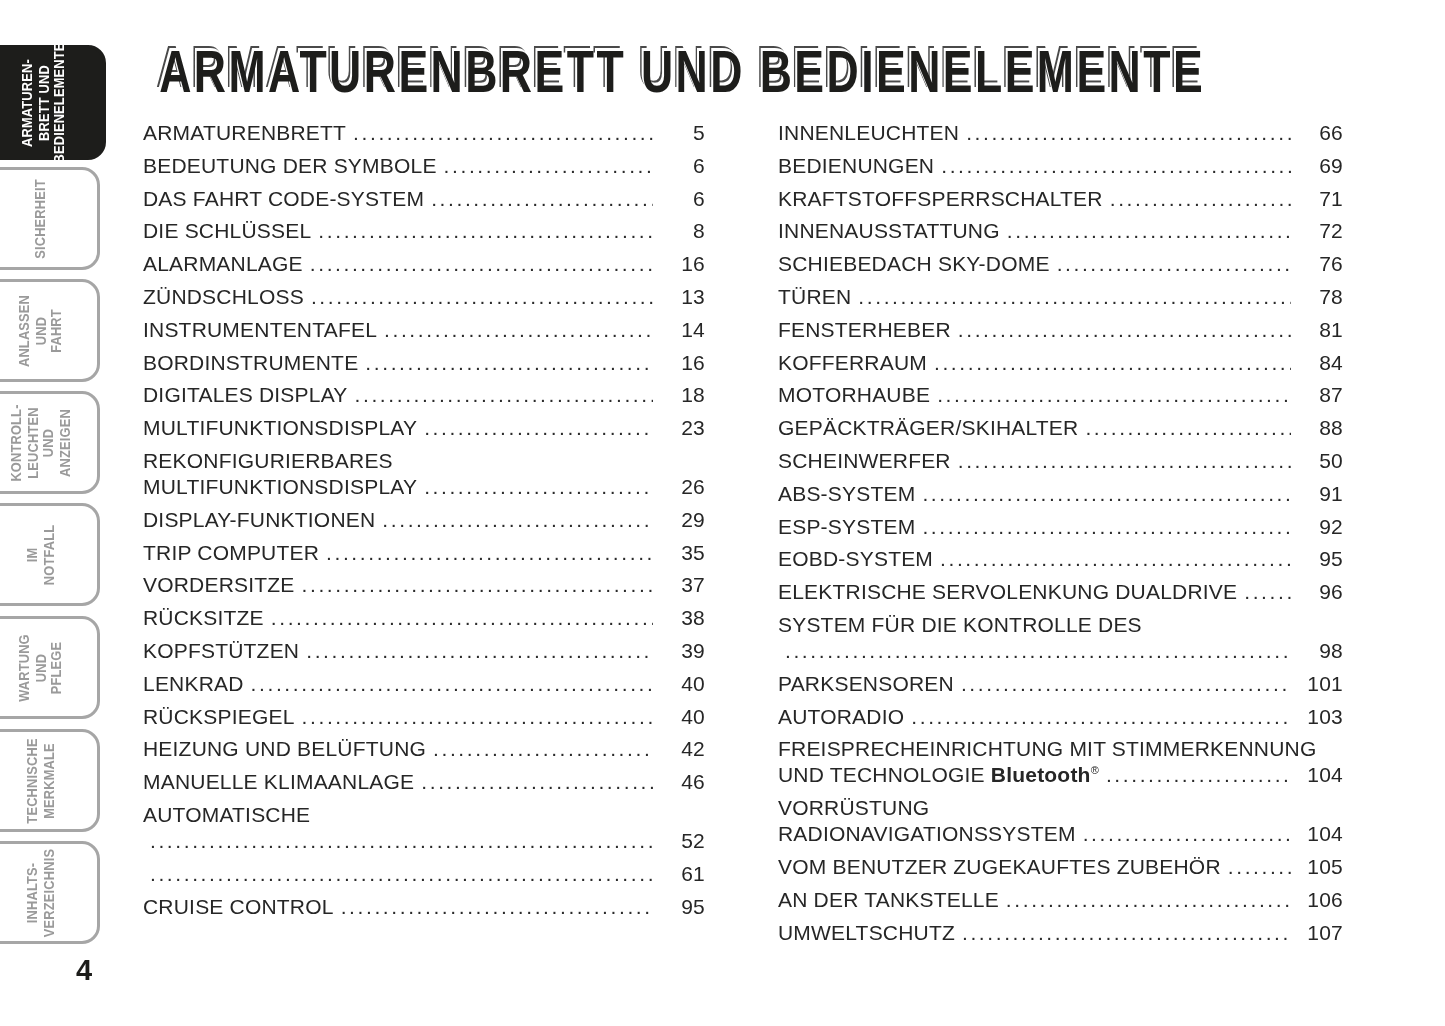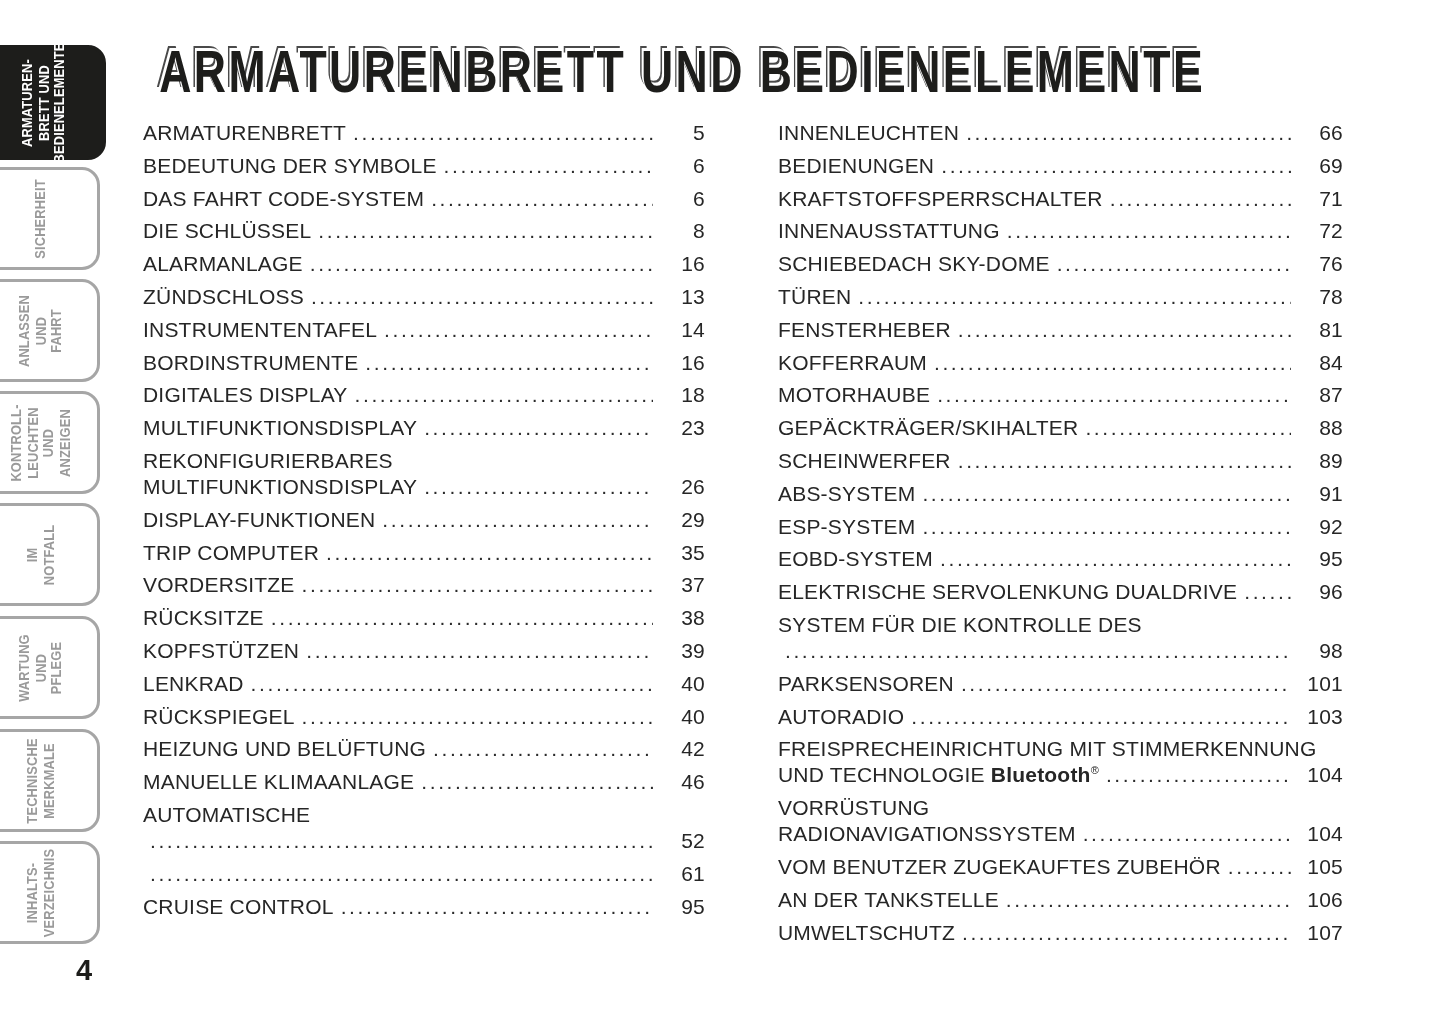--- a/index.html
+++ b/index.html
@@ -342,21 +342,21 @@
           <div class="toc-line">
             <span class="toc-label">GEPÄCKTRÄGER/SKIHALTER</span>
             <span class="toc-dots"></span>
             <span class="toc-page">88</span>
           </div>
         </div>
         <div class="toc-entry">
           <div class="toc-line">
             <span class="toc-label">SCHEINWERFER</span>
             <span class="toc-dots"></span>
-            <span class="toc-page">89</span>
+            <span class="toc-page">50</span>
           </div>
         </div>
         <div class="toc-entry">
           <div class="toc-line">
             <span class="toc-label">ABS-SYSTEM</span>
             <span class="toc-dots"></span>
             <span class="toc-page">91</span>
           </div>
         </div>
         <div class="toc-entry">

